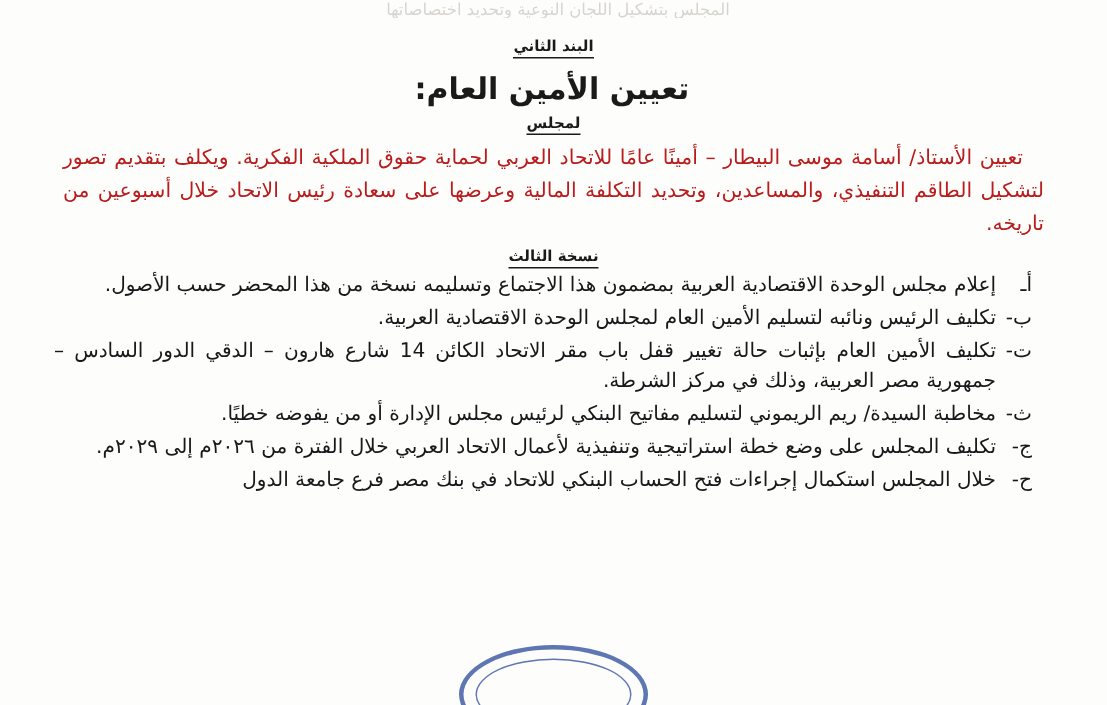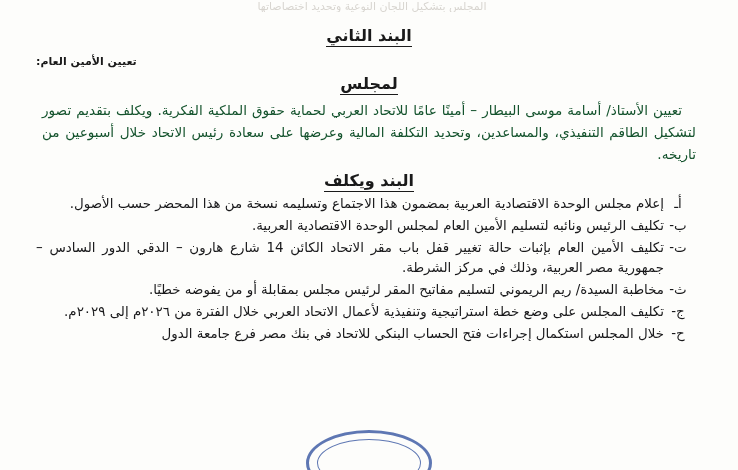--- a/index.html
+++ b/index.html
@@ -36,43 +36,43 @@
     color: #b9b4ac;
     font-size: 11px;
     text-align: center;
     overflow: hidden;
     white-space: nowrap;
     opacity: .55;
   }
   .heading {
     text-align: center;
     font-weight: bold;
-    font-size: 16px;
+    font-size: 10px;
     color: #1a1a1a;
     margin: 6px 0 2px 0;
     letter-spacing: 0px;
   }
   .heading span.u {
     border-bottom: 1.6px solid #1a1a1a;
     padding-bottom: 1px;
   }
   .subhead {
-    text-align: left;
+    text-align: center;
     font-weight: bold;
-    font-size: 11px;
+    font-size: 20px;
     color: #1a1a1a;
     margin: 10px 0 0 0;
     padding-right: 2px;
   }
   .para {
     text-align: justify;
     text-align-last: right;
     font-size: 13.6px;
     line-height: 1.62;
-    color: #14532d;
+    color: #b91c1c;
     margin: 6px 0 0 0;
     padding: 0 6px;
   }
   .para.indent {
     text-indent: 14px;
   }
   .list {
     margin: 4px 0 0 0;
     padding: 0 14px 0 0;
   }
@@ -81,21 +81,21 @@
     flex-direction: row;
     align-items: flex-start;
     font-size: 13.4px;
     line-height: 1.55;
     color: #18181a;
     margin-bottom: 1px;
   }
   .li .marker {
     flex: 0 0 auto;
     width: 20px;
-    text-align: center;
+    text-align: right;
     padding-left: 4px;
     font-size: 13.4px;
   }
   .li .txt {
     flex: 1 1 auto;
     text-align: justify;
     text-align-last: right;
   }
   .cut {
     overflow: hidden;
@@ -137,21 +137,21 @@
 
   <div class="subhead">تعيين الأمين العام:</div>
 
   <div class="heading">
     <span class="u">لمجلس</span>
   </div>
 
   <div class="para indent">تعيين الأستاذ/ أسامة موسى البيطار – أمينًا عامًا للاتحاد العربي لحماية حقوق الملكية الفكرية. ويكلف بتقديم تصور لتشكيل الطاقم التنفيذي، والمساعدين، وتحديد التكلفة المالية وعرضها على سعادة رئيس الاتحاد خلال أسبوعين من تاريخه.</div>
 
   <div class="heading">
-    <span class="u">البند ويكلف</span>
+    <span class="u">نسخة الثالث</span>
   </div>
 
 
   <div class="list">
 
     <div class="li">
       <div class="marker">أـ</div>
       <div class="txt">إعلام مجلس الوحدة الاقتصادية العربية بمضمون هذا الاجتماع وتسليمه نسخة من هذا المحضر حسب الأصول.</div>
     </div>
 
@@ -160,21 +160,21 @@
       <div class="txt">تكليف الرئيس ونائبه لتسليم الأمين العام لمجلس الوحدة الاقتصادية العربية.</div>
     </div>
 
     <div class="li">
       <div class="marker">ت-</div>
       <div class="txt">تكليف الأمين العام بإثبات حالة تغيير قفل باب مقر الاتحاد الكائن 14 شارع هارون – الدقي الدور السادس – جمهورية مصر العربية، وذلك في مركز الشرطة.</div>
     </div>
 
     <div class="li">
       <div class="marker">ث-</div>
-      <div class="txt">مخاطبة السيدة/ ريم الريموني لتسليم مفاتيح المقر لرئيس مجلس بمقابلة أو من يفوضه خطيًا.</div>
+      <div class="txt">مخاطبة السيدة/ ريم الريموني لتسليم مفاتيح البنكي لرئيس مجلس الإدارة أو من يفوضه خطيًا.</div>
     </div>
 
     <div class="li">
       <div class="marker">ج-</div>
       <div class="txt">تكليف المجلس على وضع خطة استراتيجية وتنفيذية لأعمال الاتحاد العربي خلال الفترة من ٢٠٢٦م إلى ٢٠٢٩م.</div>
     </div>
 
     <div class="li cut">
       <div class="marker">ح-</div>
       <div class="txt">خلال المجلس استكمال إجراءات فتح الحساب البنكي للاتحاد في بنك مصر  فرع جامعة الدول</div>

